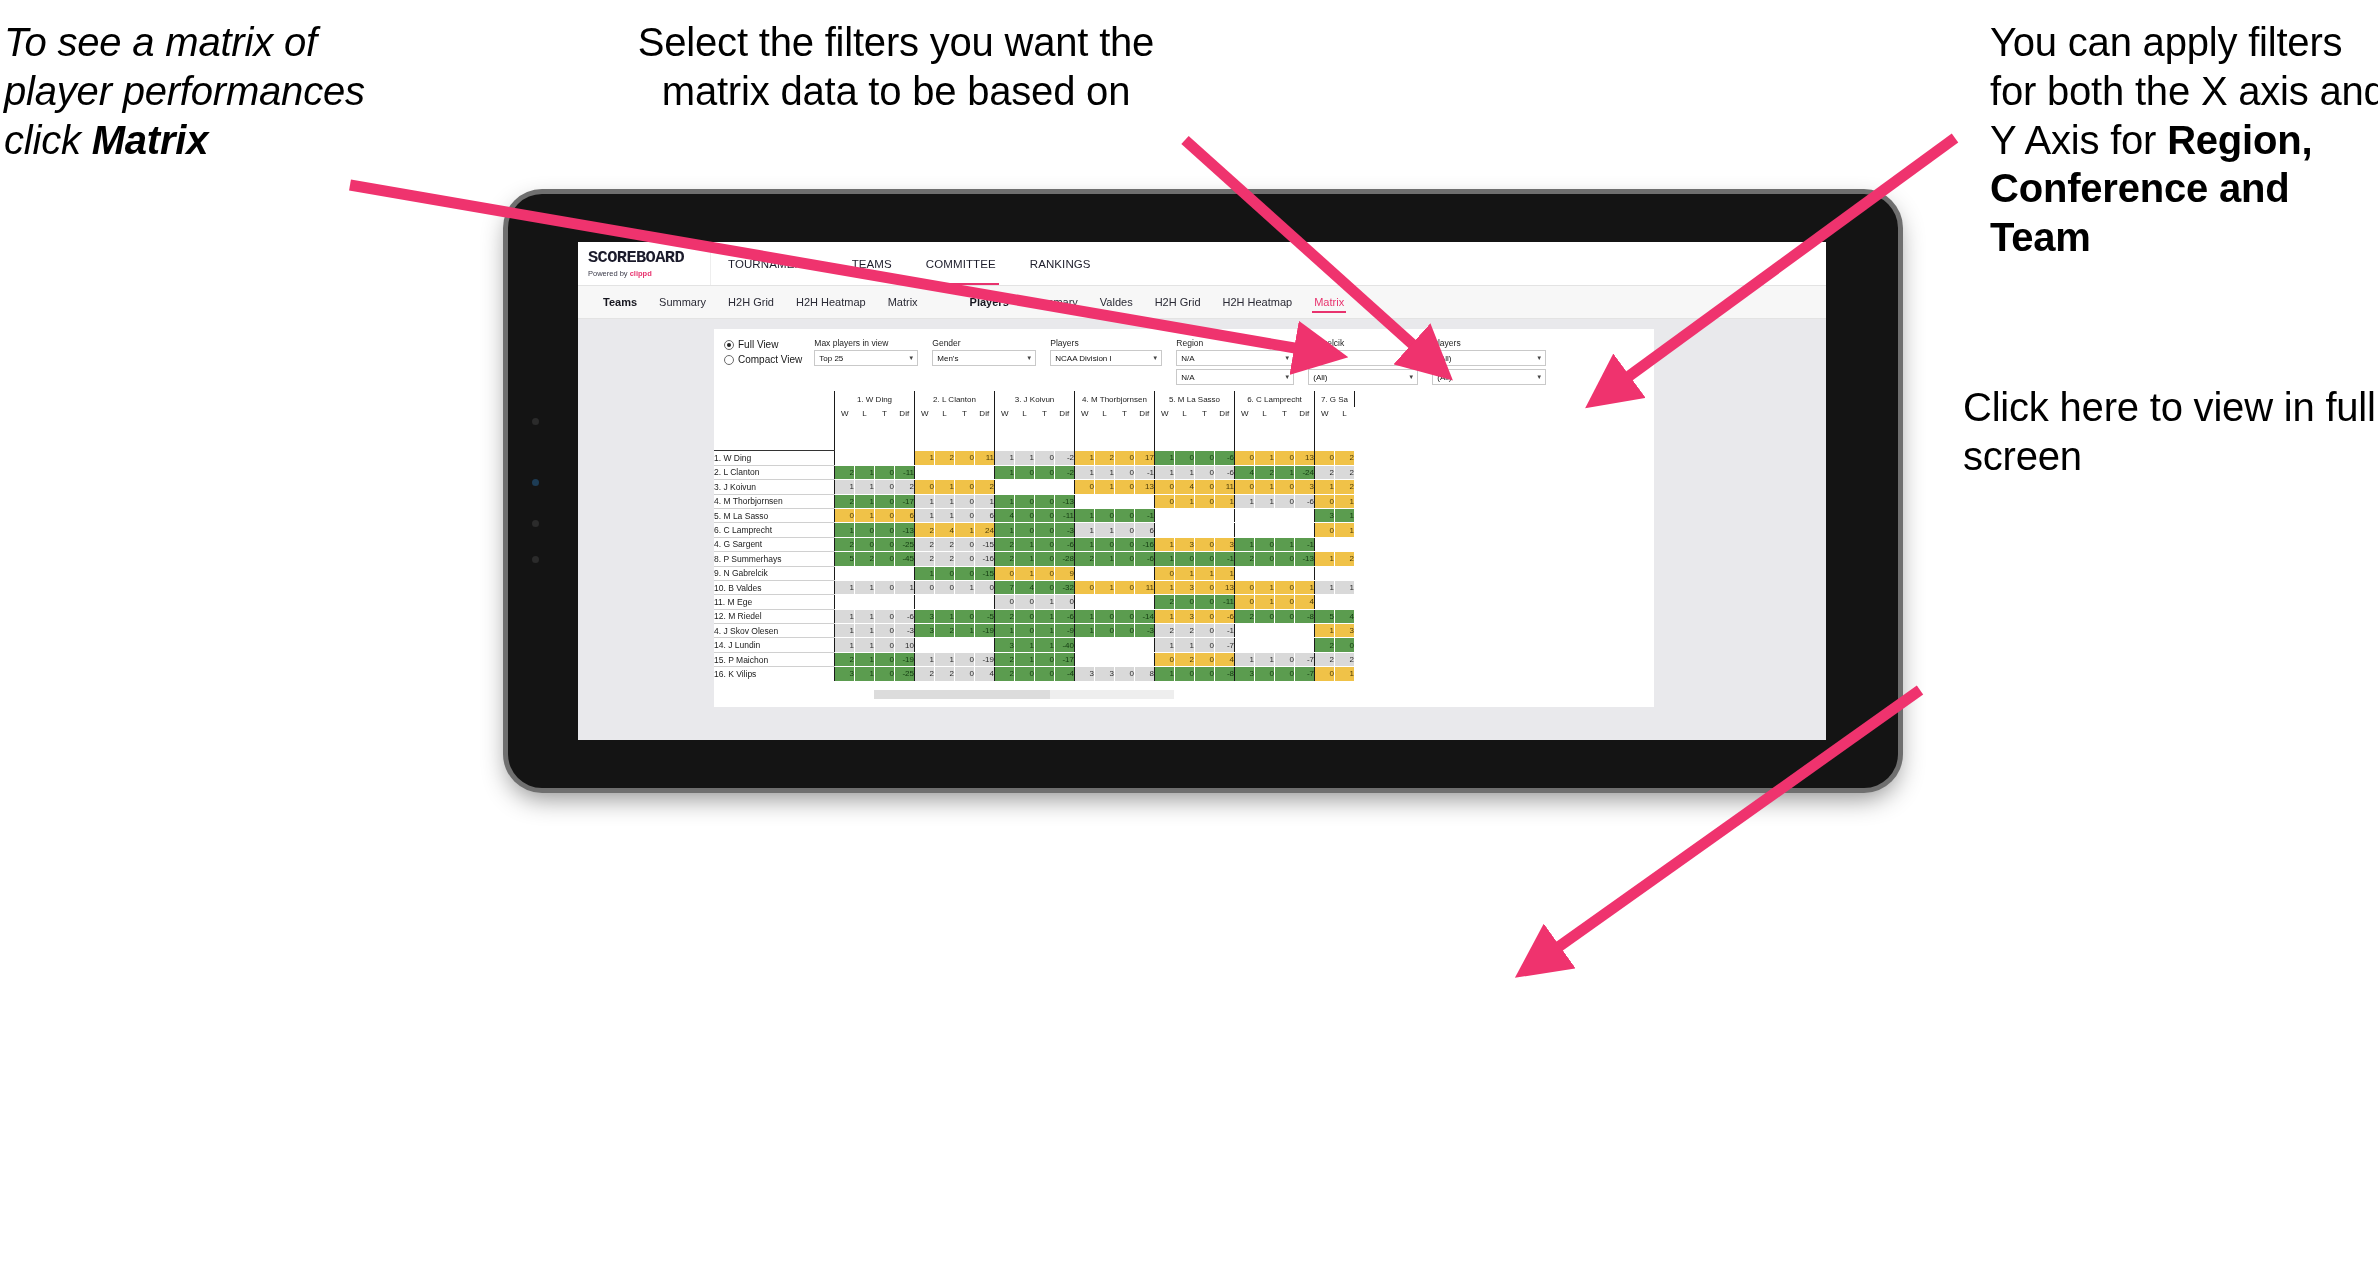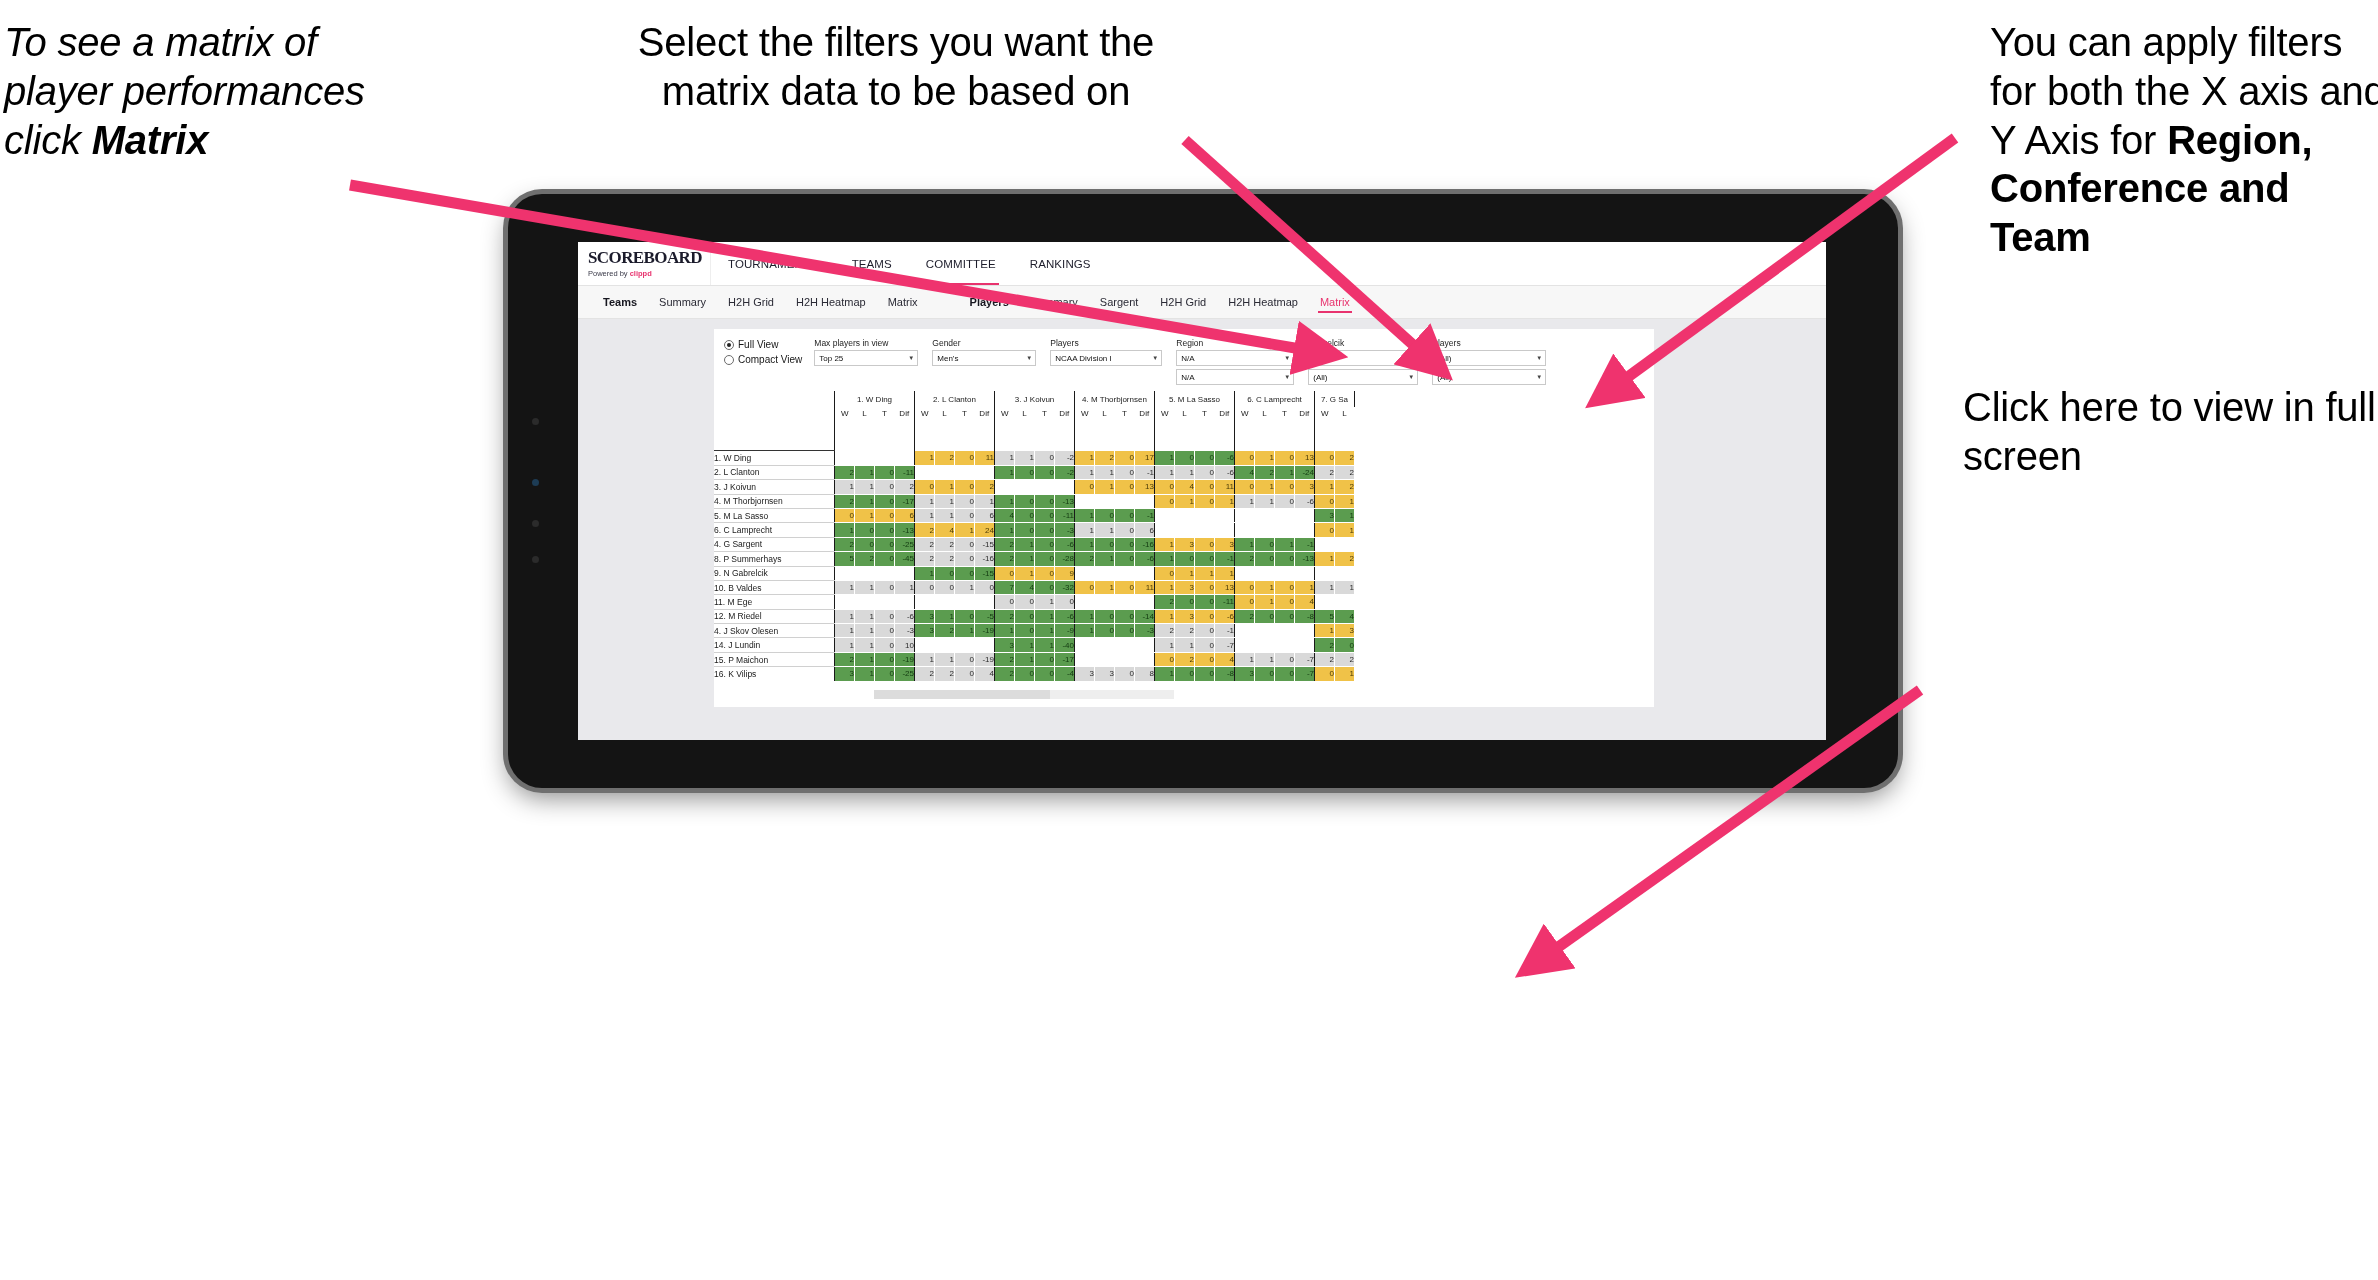--- a/index.html
+++ b/index.html
@@ -27,21 +27,21 @@
   #tablet .cam.c3{top:326px;}
   #tablet .cam.c4{top:362px;}
 
   #screen{position:absolute;left:70px;top:48px;width:1248px;height:498px;background:#ffffff;overflow:hidden;}
 
   
   .topbar{height:43px;background:#fff;border-bottom:1px solid #e3e3e3;display:flex;align-items:stretch;}
   .brand{width:122px;display:flex;flex-direction:column;justify-content:center;padding-left:10px;
           border-right:1px solid #eee;}
   .brand .bname{font-size:17px;font-weight:800;letter-spacing:-0.6px;color:#1b1b2b;line-height:1;
-          font-family:Liberation Serif, serif;}
+          font-family:Liberation Mono, monospace;}
   .brand .bsub{font-size:7.5px;color:#3b3b4a;margin-top:3px;}
   .brand .bsub .cl{color:#e8336e;font-weight:700;}
   .topnav{display:flex;align-items:center;}
   .topnav .item{font-size:11.5px;color:#1d1d2b;padding:0 17px;height:100%;display:flex;align-items:center;
           position:relative;letter-spacing:.1px;}
   .topnav .item.active::after{content:"";position:absolute;left:14px;right:14px;bottom:0;height:2.5px;background:#e8336e;}
 
   
   .tabstrip{height:32px;background:#f7f7f7;border-bottom:1px solid #e3e3e3;display:flex;align-items:center;padding-left:14px;}
   .tgroup{display:flex;align-items:center;height:100%;}
@@ -130,21 +130,21 @@
         <div class="lead">Teams</div>
         <div class="tb">Summary</div>
         <div class="tb">H2H Grid</div>
         <div class="tb">H2H Heatmap</div>
         <div class="tb">Matrix</div>
       </div>
       <div class="tsep"></div>
       <div class="tgroup">
         <div class="lead">Players</div>
         <div class="tb">Summary</div>
-        <div class="tb">Sargent</div>
+        <div class="tb">Valdes</div>
         <div class="tb">H2H Grid</div>
         <div class="tb">H2H Heatmap</div>
         <div class="tb sel">Matrix</div>
       </div>
     </div>
 
     <div class="canvas">
       <div class="sheet">
 
         <div class="filters">

